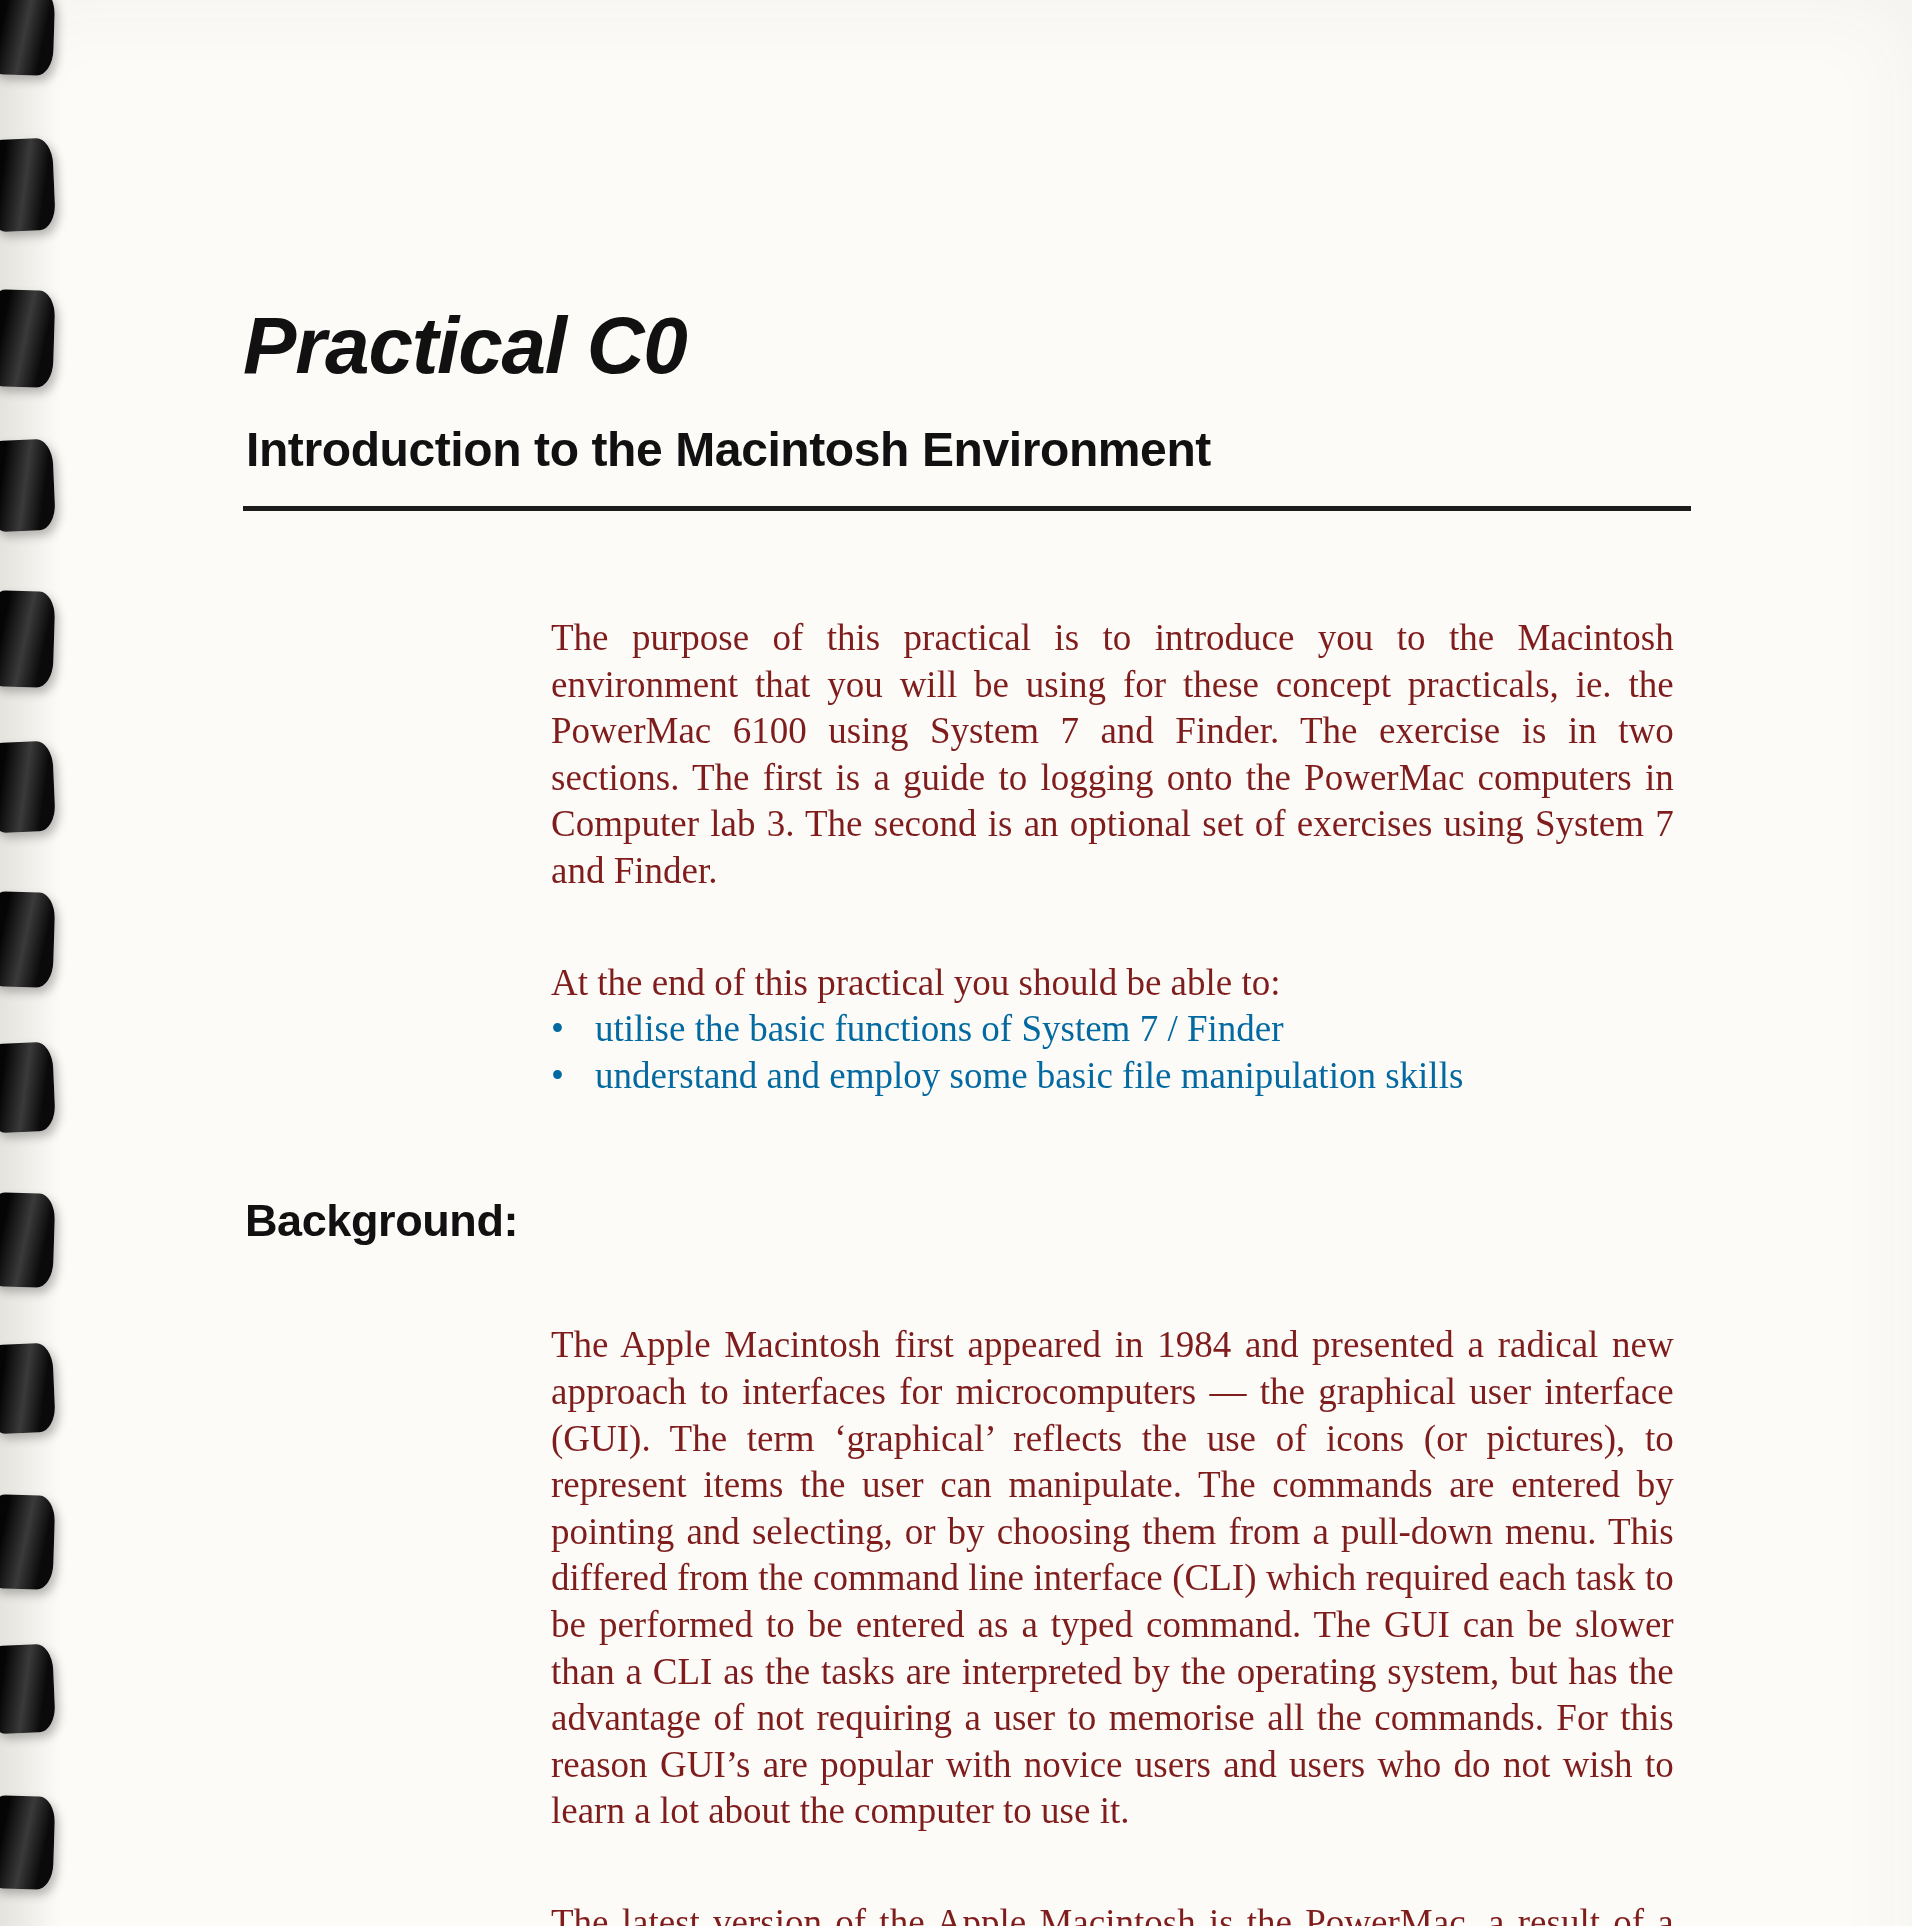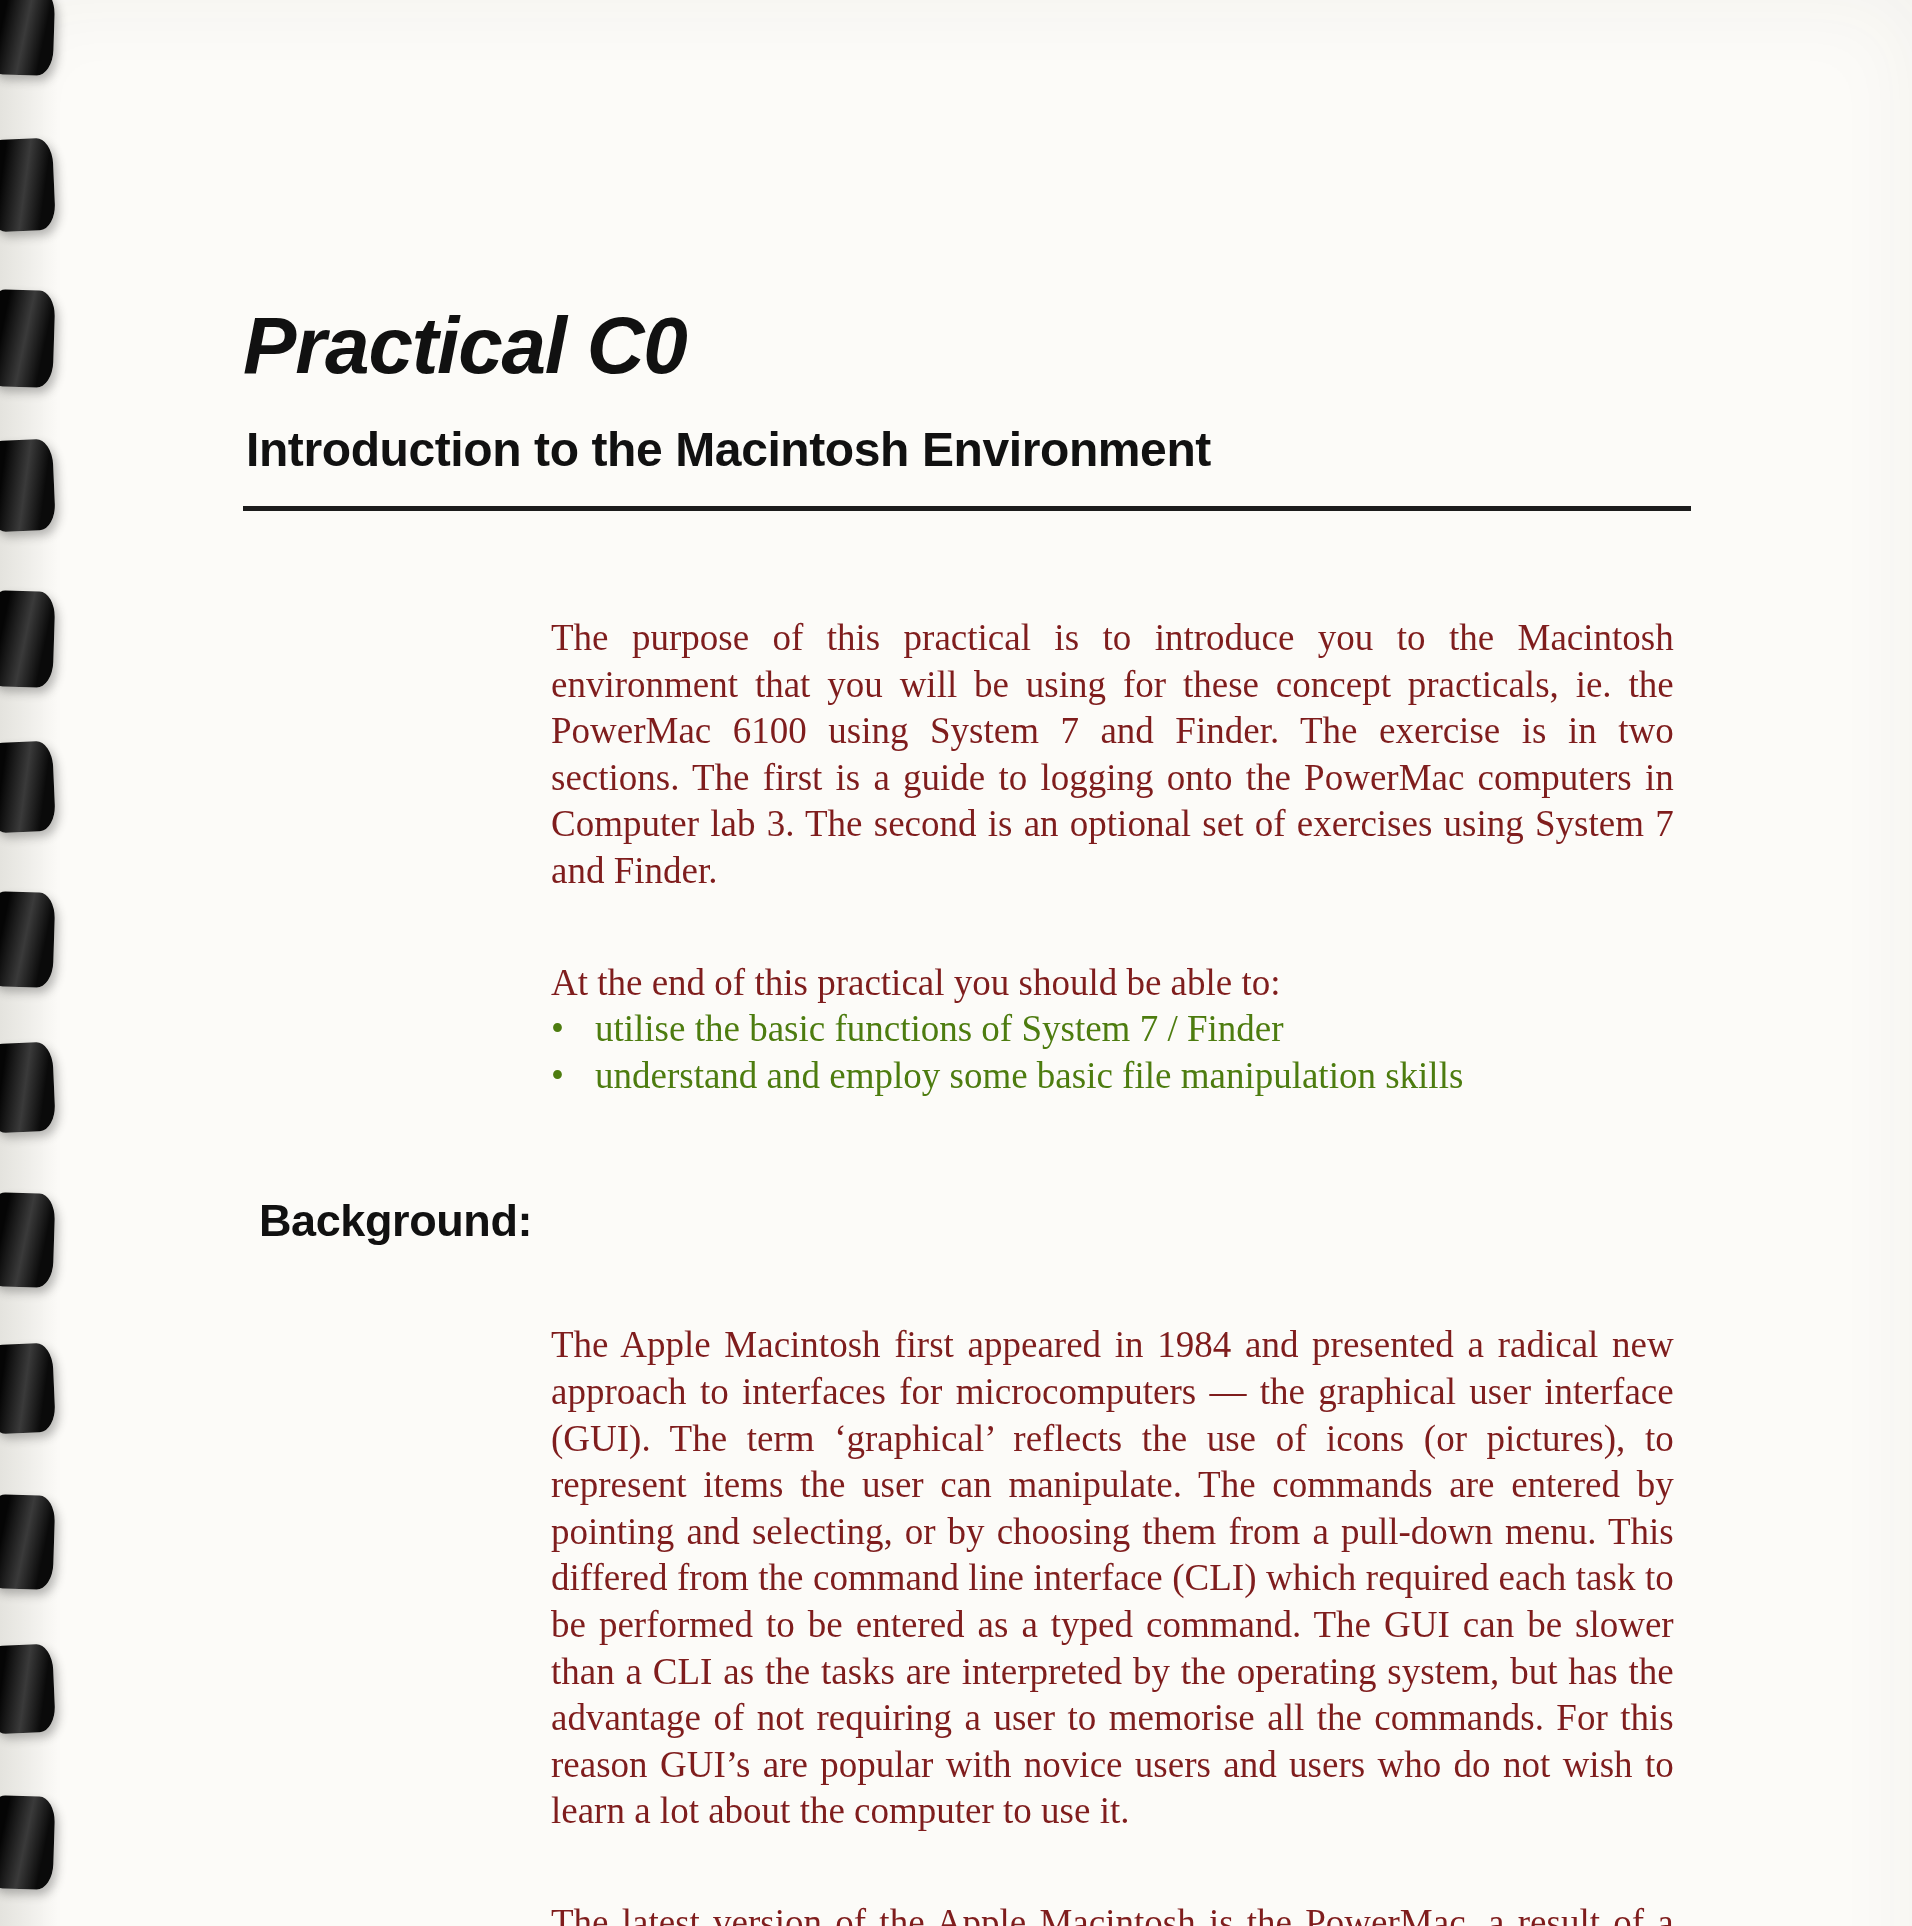--- a/index.html
+++ b/index.html
@@ -68,32 +68,32 @@
     text-align: justify;
     color: #7f1d1d;
   }
   .indent {
     margin-left: 308px;
     margin-right: 17.3px;
   }
   .para-gap       { margin-top: 104px; }
   .para-gap-small { margin-top: 65px; }
   h3.section-heading {
-    margin: 96px 0 75px 16px;
+    margin: 96px 0 75px 2px;
     font-family: "Liberation Sans", sans-serif;
     font-weight: bold;
     font-size: 45px;
     letter-spacing: -0.4px;
     color: #111;
   }
   .bullet-row {
     display: flex;
     font-size: 37px;
     line-height: 1.26;
-    color: #4d7c0f;
+    color: #0369a1;
   }
   .bullet-row::before {
     content: "\2022";
     flex: 0 0 44px;
   }
   .bullet-text { text-align: left; }
 </style>
 </head>
 <body>
 

